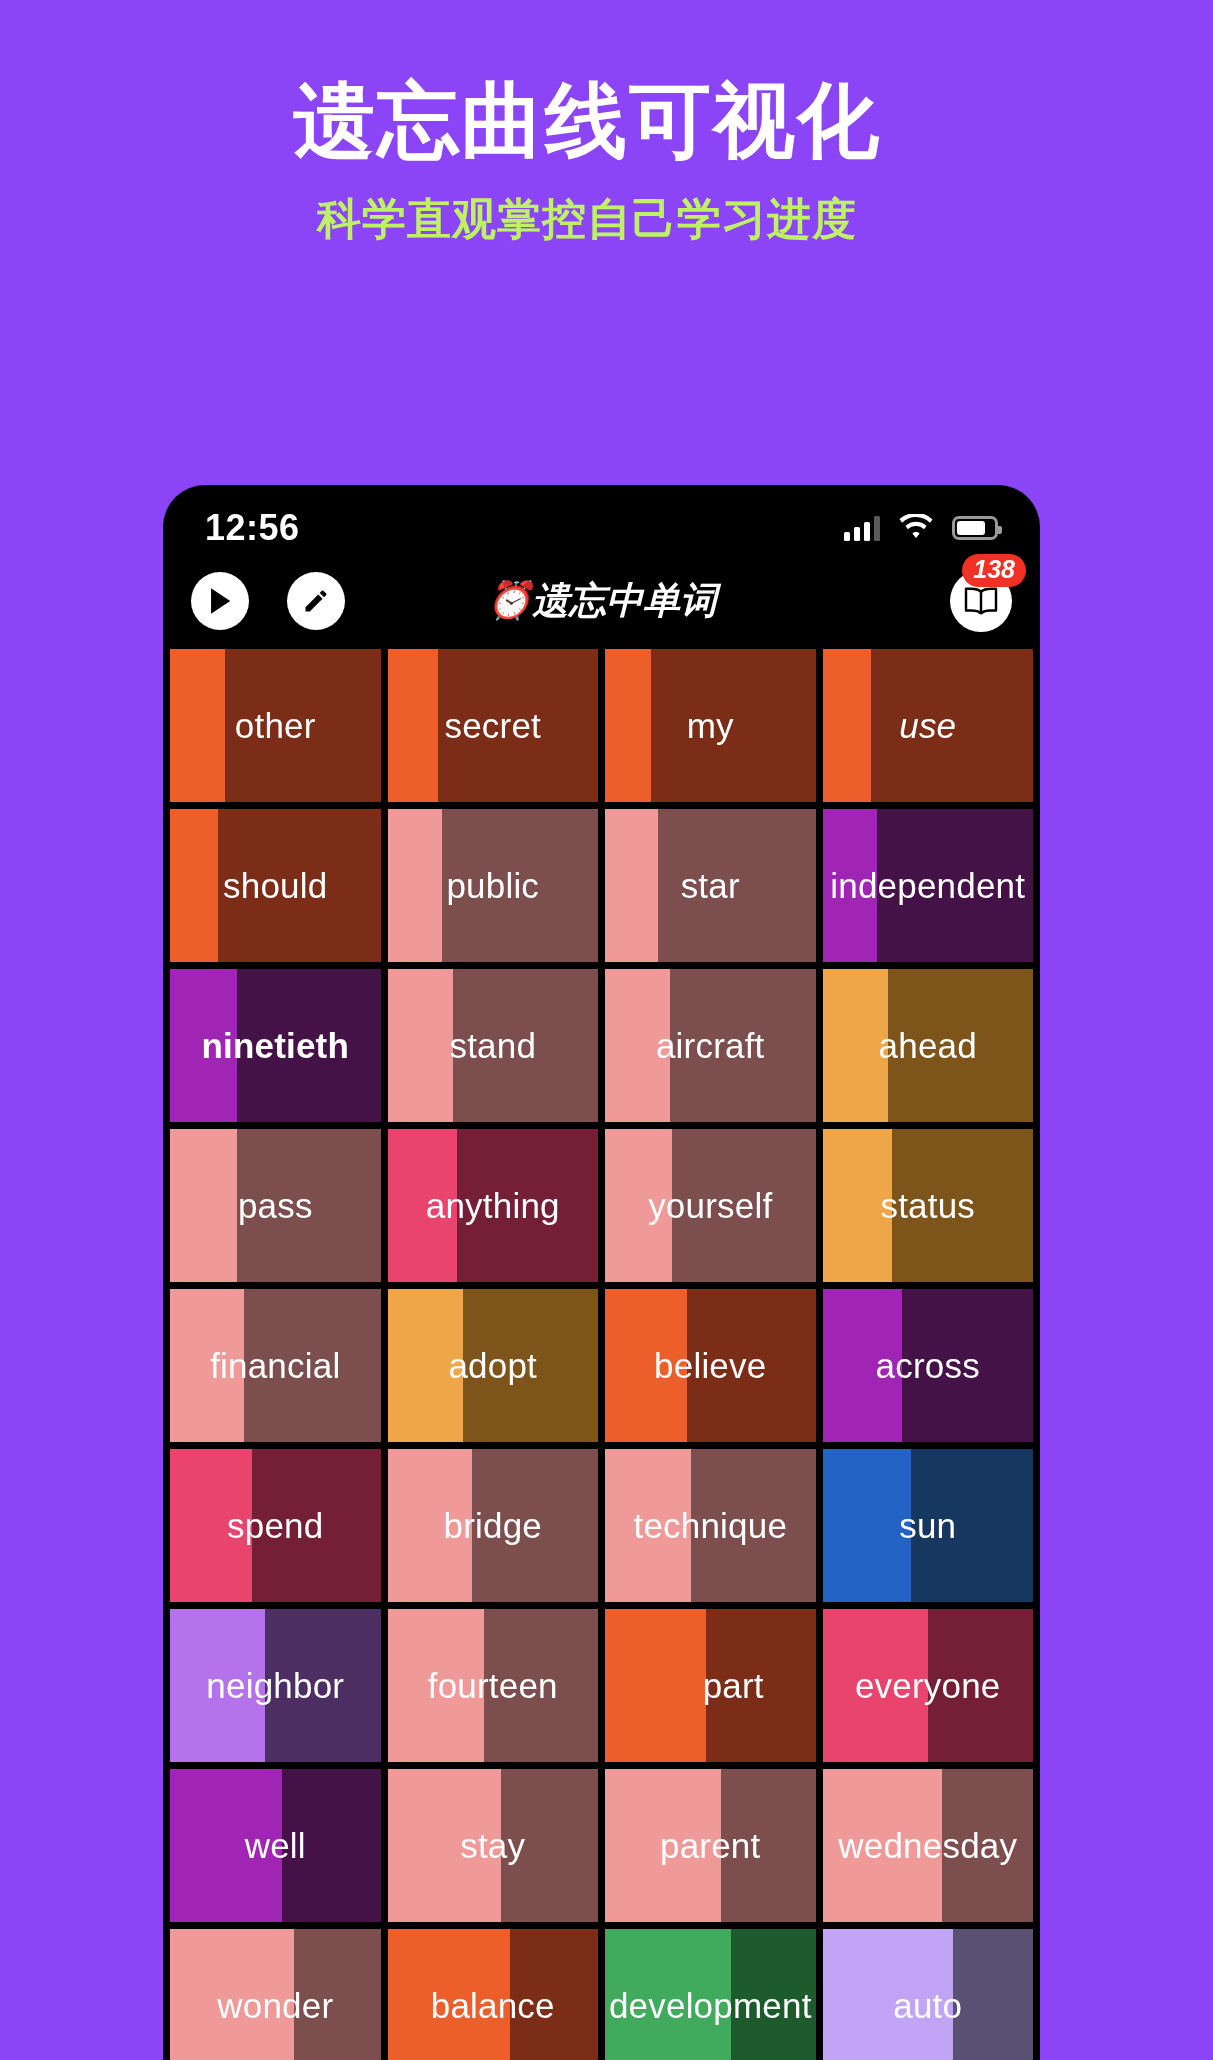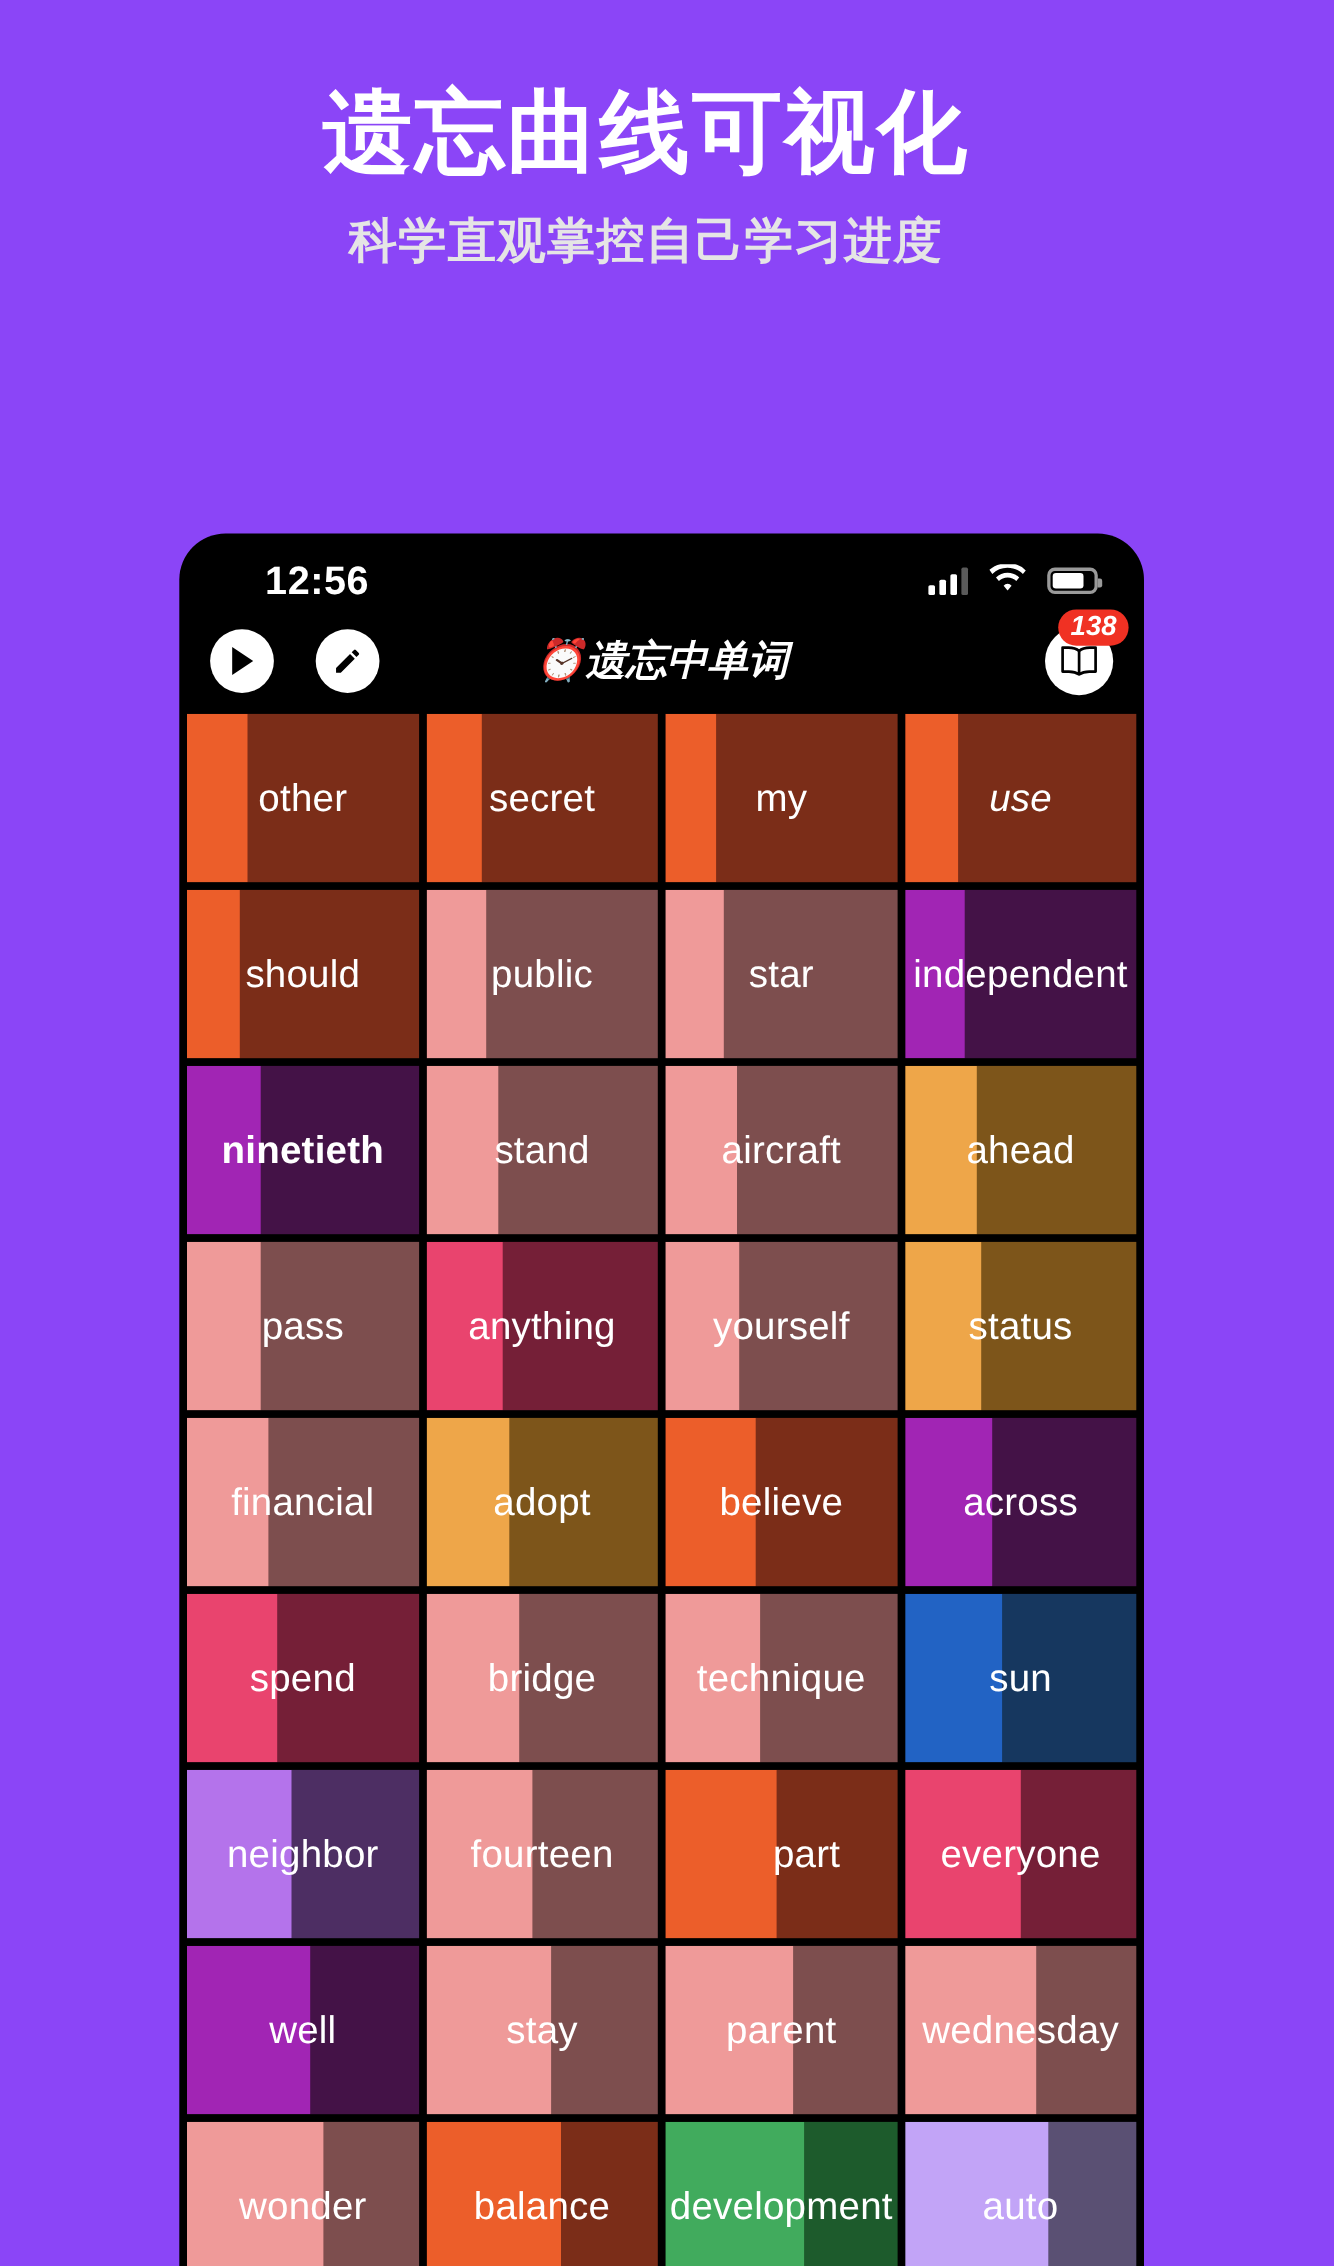--- a/index.html
+++ b/index.html
@@ -14,39 +14,39 @@
   .promo{
     position:absolute;top:0;left:0;width:1174px;height:470px;
     display:flex;flex-direction:column;align-items:center;justify-content:flex-start;
     padding-top:78px;box-sizing:border-box;
   }
   .promo-title{
     color:#ffffff;font-size:82px;font-weight:bold;letter-spacing:2px;
     line-height:1.05;margin:0;white-space:nowrap;
   }
   .promo-sub{
-    color:#e5e5e5;font-size:44px;font-weight:bold;letter-spacing:1px;
+    color:#bef264;font-size:44px;font-weight:bold;letter-spacing:1px;
     margin:26px 0 0 0;white-space:nowrap;
   }
 
   
   .phone{
     position:absolute;left:163px;top:485px;
     width:877px;height:1590px;
     background:#000000;
     border-radius:42px 42px 0 0;
     overflow:hidden;
   }
 
   
   .statusbar{
     height:68px;display:flex;align-items:center;justify-content:space-between;
     padding:18px 42px 0 42px;box-sizing:border-box;
   }
-  .status-time{color:#fff;font-size:36px;font-weight:bold;letter-spacing:.5px;margin-left:36px;}
+  .status-time{color:#fff;font-size:36px;font-weight:bold;letter-spacing:.5px;}
   .status-icons{display:flex;align-items:center;gap:19px;}
   .bars{display:flex;align-items:flex-end;gap:4px;height:26px;}
   .bars i{display:block;width:6px;background:#ffffff;border-radius:1.5px;}
   .bars i:nth-child(1){height:9px;}
   .bars i:nth-child(2){height:14px;}
   .bars i:nth-child(3){height:19px;}
   .bars i:nth-child(4){height:25px;background:#5a5a5a;}
   .batt{
     width:46px;height:24px;border:3px solid #9a9a9a;border-radius:7px;
     position:relative;box-sizing:border-box;padding:2px;

